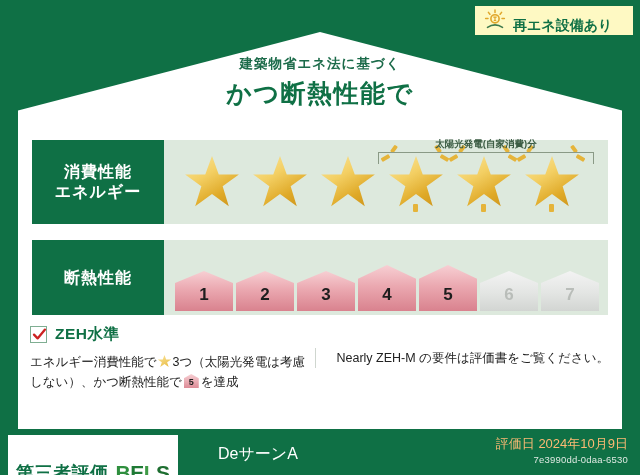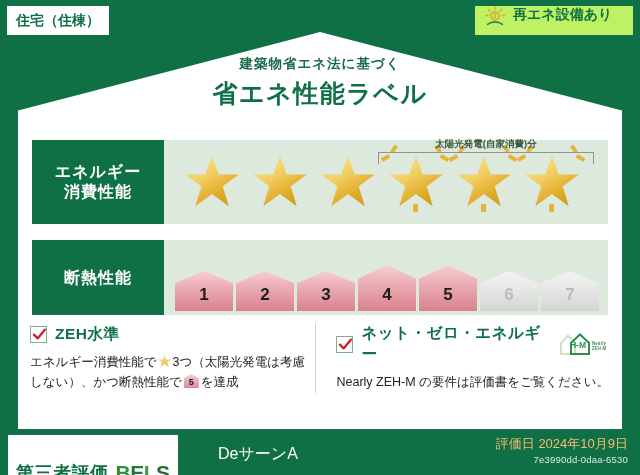--- a/index.html
+++ b/index.html
@@ -23,23 +23,23 @@
     border:1px solid #0f7045;
     display:flex;align-items:center;justify-content:center;
     font-size:14px;font-weight:bold;color:#0f7045;
     letter-spacing:0px;
     box-sizing:border-box;
     z-index:6;
   }
   .reene-tag{
     position:absolute;right:6px;top:5px;
     width:160px;height:31px;
-    background:#bef264;
+    background:#fef9c3;
     border:1px solid #0f7045;
-    display:flex;align-items:flex-start;
+    display:flex;align-items:flex-end;
     box-sizing:border-box;
     z-index:6;
     padding-left:8px;
   }
   .reene-tag .rlabel{
     font-size:14px;font-weight:bold;color:#0f7045;margin-left:6px;
   }
   
   .house-white{
     position:absolute;
@@ -208,23 +208,20 @@
     font-size:9.5px;color:#dfe9e2;text-align:right;letter-spacing:.2px;
   }
 </style>
 </head>
 <body>
 
 <div id="label-root">
 
   <div class="house-white"></div>
 
-  <div class="type-tag">
-    <span>住宅（住棟）</span>
-  </div>
 
   <div class="reene-tag">
     <span>
       <svg width="24" height="22" viewBox="0 0 24 22">
         <g stroke="#e0a62a" stroke-width="1.5" stroke-linecap="round">
           <line x1="12" y1="1" x2="12" y2="3.6"></line>
           <line x1="5.4" y1="3.4" x2="6.9" y2="5.3"></line>
           <line x1="18.6" y1="3.4" x2="17.1" y2="5.3"></line>
           <line x1="2.6" y1="9.6" x2="5.0" y2="9.6"></line>
           <line x1="21.4" y1="9.6" x2="19.0" y2="9.6"></line>
@@ -232,27 +229,27 @@
         <circle cx="12" cy="9.8" r="4.1" fill="none" stroke="#e0a62a" stroke-width="1.6"></circle>
         <path d="M10.3 8.1 h3.4 M12 8.1 v3.4 M10.8 11.5 h2.4" stroke="#e0a62a" stroke-width="1.2" fill="none"></path>
         <path d="M4.5 18.4 Q12 13.4 19.5 18.4" fill="none" stroke="#3f7a4e" stroke-width="1.6" stroke-linecap="round"></path>
       </svg>
     </span>
     <span class="rlabel">再エネ設備あり</span>
   </div>
 
   <div class="title-wrap">
     <div class="title-small">建築物省エネ法に基づく</div>
-    <div class="title-big">省エネ性能ラベル</div>
+    <div class="title-big">かつ断熱性能で</div>
   </div>
 
   <div class="panel panel-energy">
     <div class="panel-key">
+      <span>消費性能</span>
       <span>エネルギー</span>
-      <span>消費性能</span>
     </div>
     <div class="panel-body">
       <div class="bracket-label">太陽光発電(自家消費)分</div>
       <div class="bracket"></div>
       <div class="stars-row" id="stars-row">
           <div class="star-cell">
             <div class="star-shape"></div>
           </div>
           <div class="star-cell">
             <div class="star-shape"></div>
@@ -343,37 +340,20 @@
           </svg>
         </span>
         <span class="bhead-title">ZEH水準</span>
       </div>
       <div class="btext">
         <span>エネルギー消費性能で</span><span class="inline-star"></span><span>3つ（太陽光発電は考慮しない）、かつ断熱性能で</span><span class="inline-house"><i>5</i></span><span>を達成</span>
       </div>
     </div>
 
     <div class="bsec right">
-      <div class="bhead">
-        <span class="chk">
-          <svg width="15" height="15" viewBox="0 0 15 15">
-            <path d="M2 7.6 L5.6 11.4 L13 2.6" fill="none" stroke="#cc2222" stroke-width="2.3" stroke-linecap="round" stroke-linejoin="round"></path>
-          </svg>
-        </span>
-        <span class="bhead-title">ネット・ゼロ・エネルギー</span>
-        <span class="zehm-logo">
-          <svg width="52" height="26" viewBox="0 0 52 26">
-            <path d="M3 12 L10 4.5 L17 12 V23 H3 Z" fill="none" stroke="#cfe3c2" stroke-width="2"></path>
-            <path d="M13 12 L22 3.5 L31 12 V23 H13 Z" fill="none" stroke="#2f8f52" stroke-width="2"></path>
-            <text x="20" y="16.5" font-family="'Liberation Sans',sans-serif" font-size="8.5" font-weight="bold" fill="#2f8f52" text-anchor="middle">H-M</text>
-            <text x="41" y="14" font-family="'Liberation Sans',sans-serif" font-size="4.6" font-weight="bold" fill="#4a8f5e" text-anchor="middle">Nearly</text>
-            <text x="41" y="19" font-family="'Liberation Sans',sans-serif" font-size="4.6" font-weight="bold" fill="#4a8f5e" text-anchor="middle">ZEH-M</text>
-          </svg>
-        </span>
-      </div>
       <div class="btext">Nearly ZEH-M の要件は評価書をご覧ください。</div>
     </div>
   </div>
 
   <div class="footer">
     <div class="bels-box">
       <span class="bels-jp">第三者評価</span>
       <span class="bels-en"><span>B</span><span>E</span><span>L</span><span>S</span></span>
     </div>
     <div class="bldg-name">DeサーンA</div>

